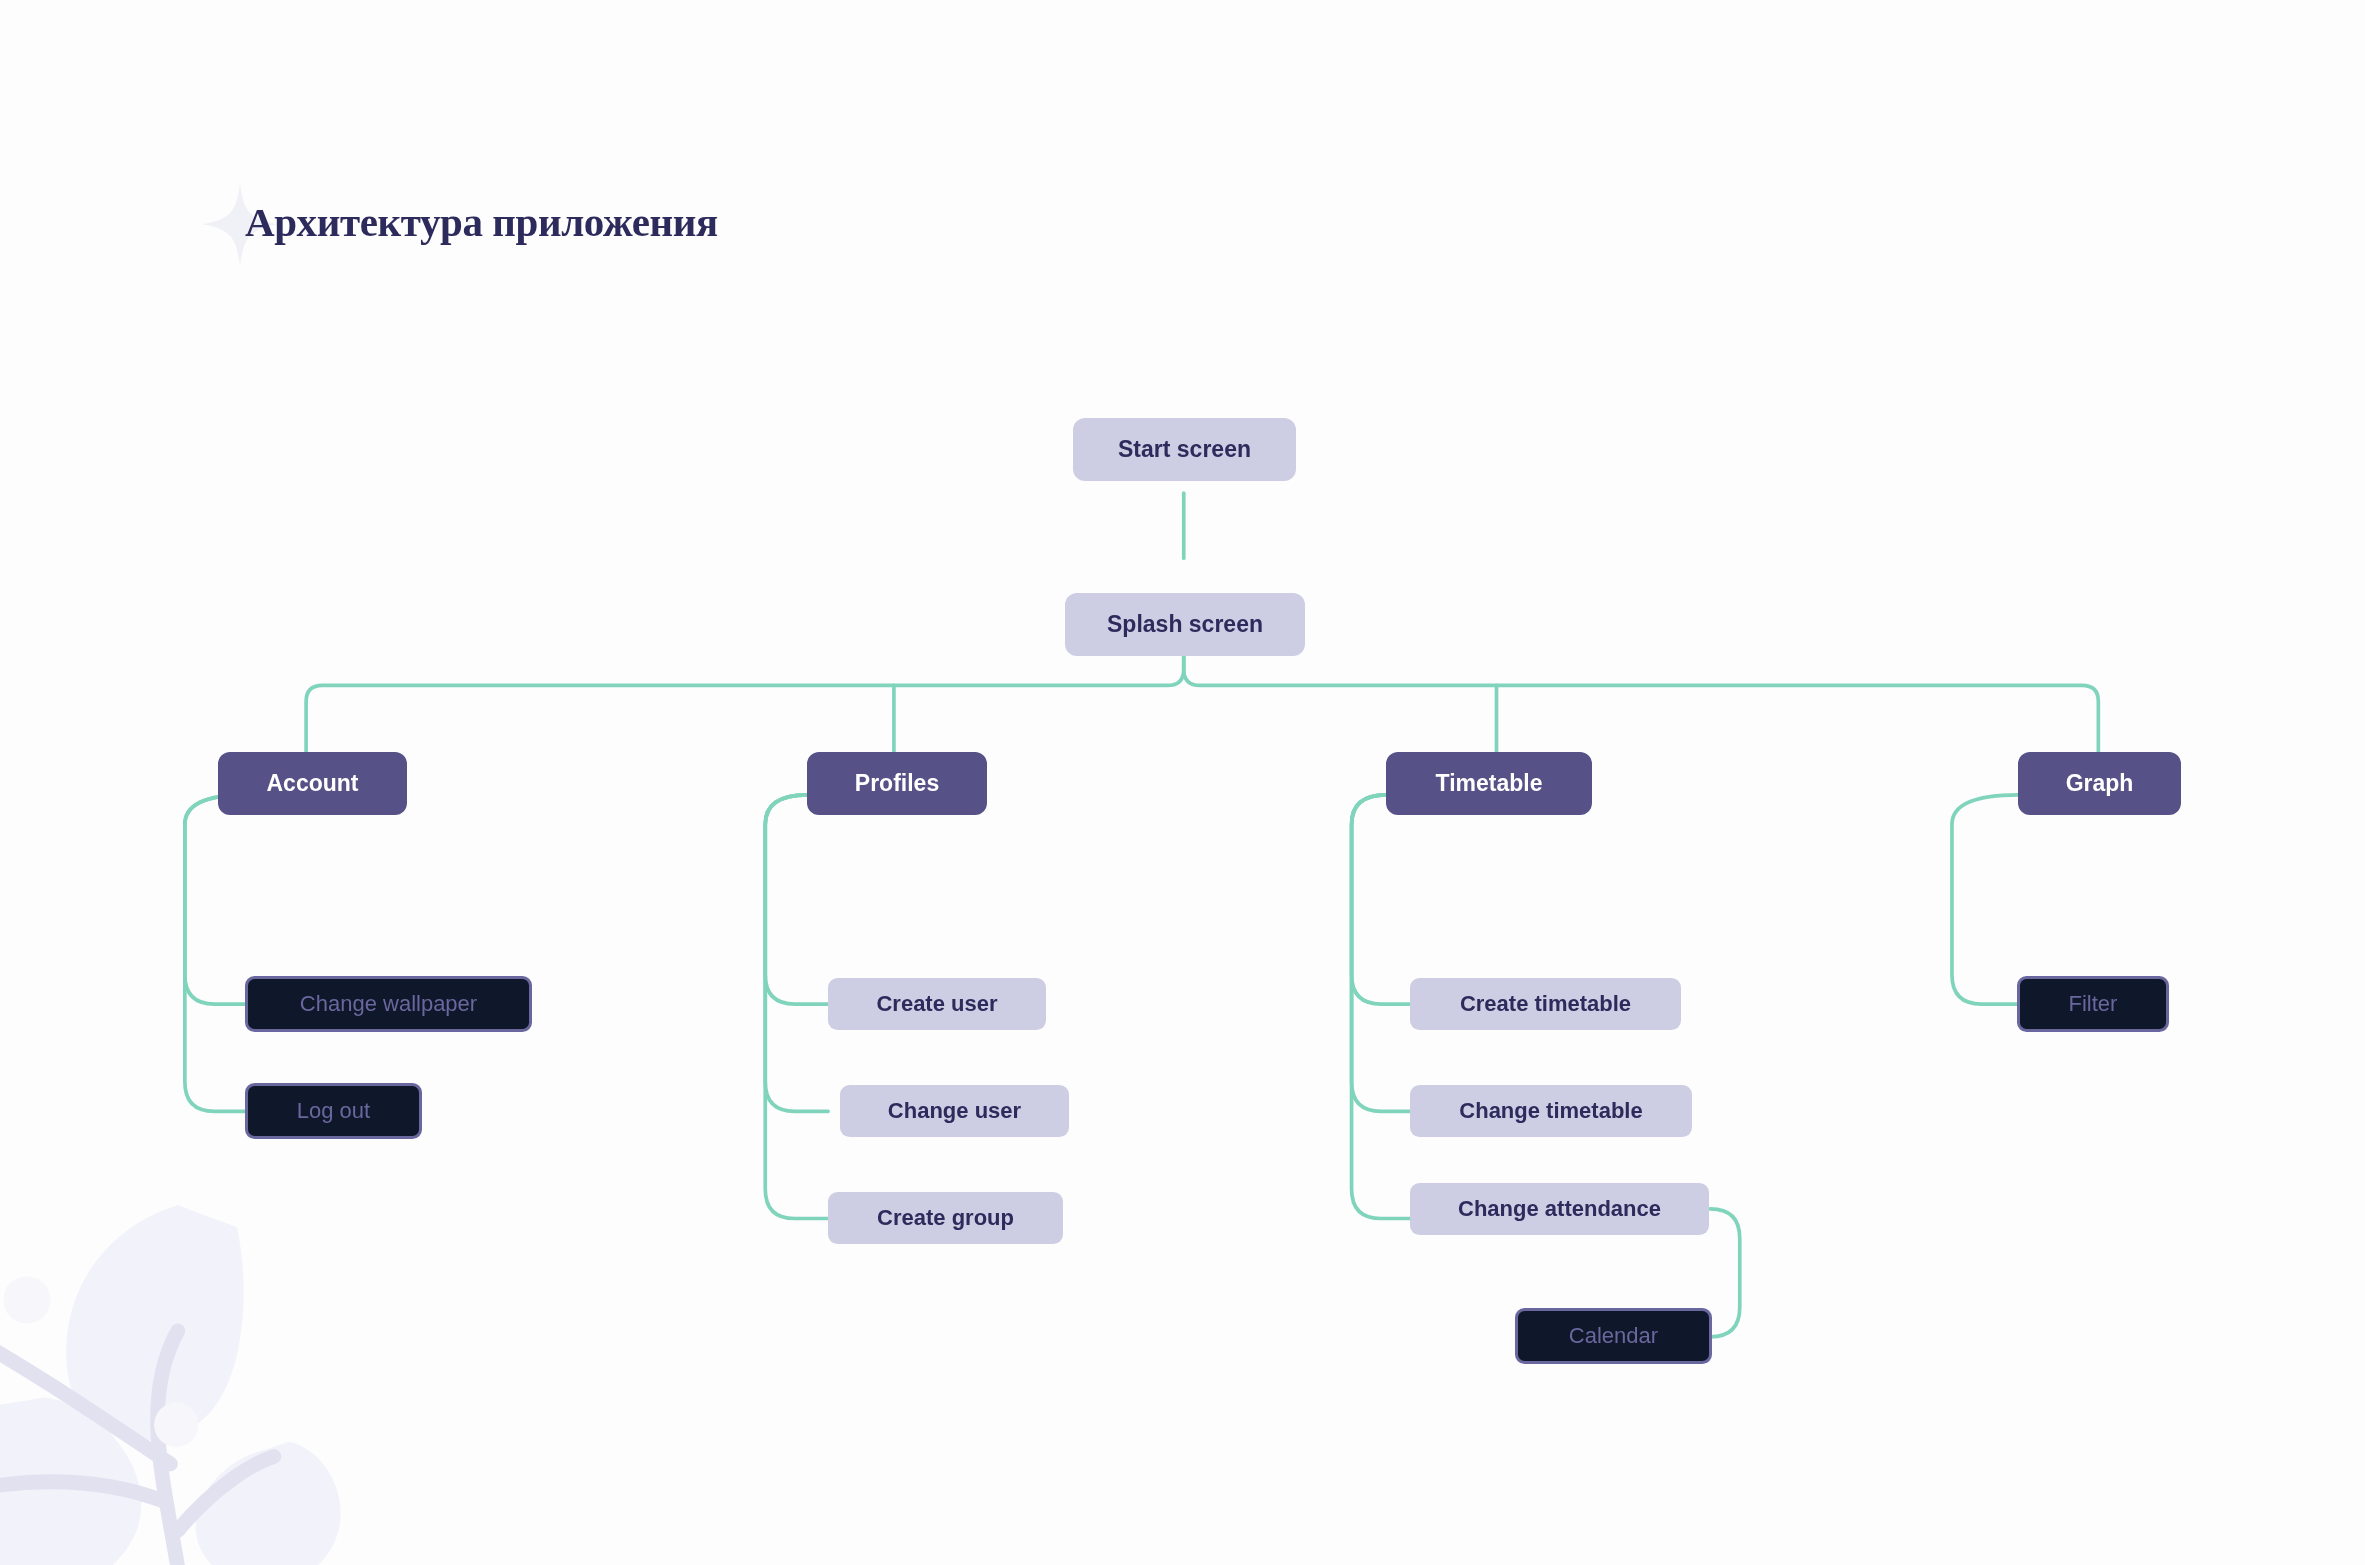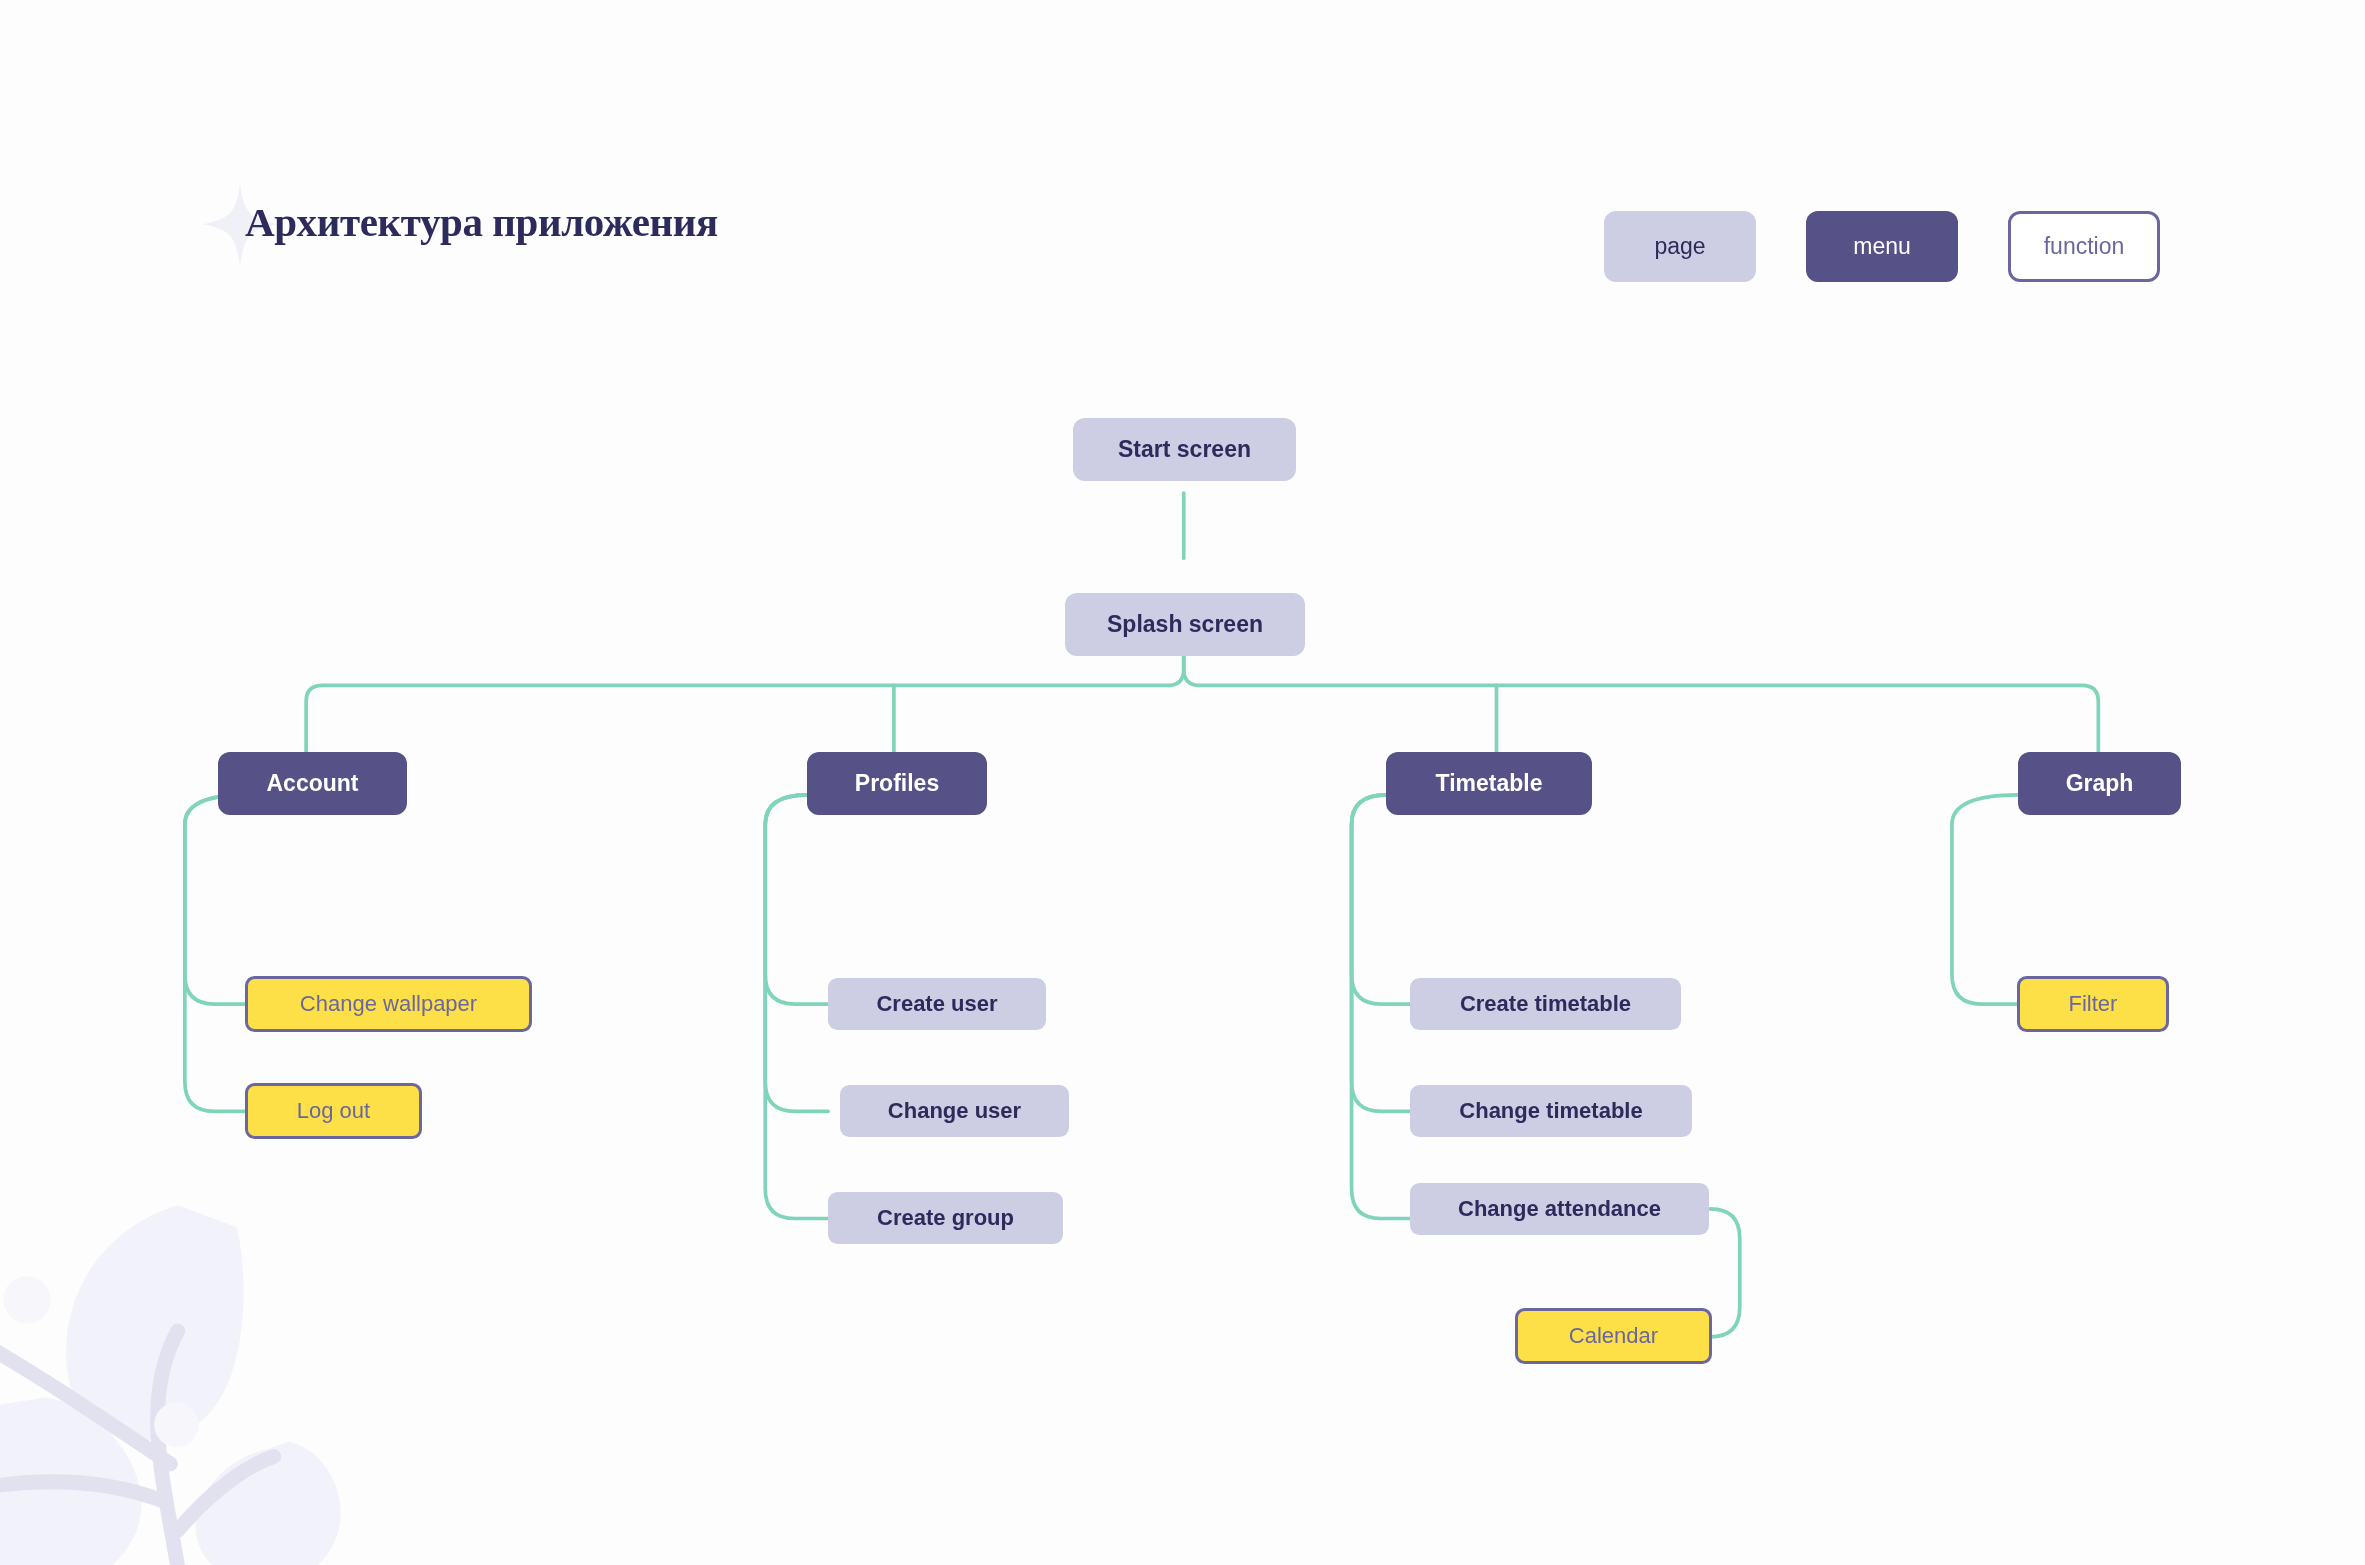--- a/index.html
+++ b/index.html
@@ -46,21 +46,21 @@
     position:absolute;
     height:63px;
     border-radius:12px;
     display:flex;align-items:center;justify-content:center;
     box-sizing:border-box;
     white-space:nowrap;
     font-size:23px;
   }
   .node.page{background:#cdcde3;color:#2d2a5c;font-weight:bold;}
   .node.menu{background:#565186;color:#ffffff;font-weight:bold;}
-  .node.function{background:#fde047;color:#6a679e;border:3.7px solid #6a679e;font-weight:normal;}
+  .node.function{background:#0f172a;color:#6a679e;border:3.7px solid #6a679e;font-weight:normal;}
   .node.sub{height:52px;border-radius:9.6px;font-size:22px;}
   .node.sub.function{height:56px;}
   .node.root{height:63px;font-weight:bold;}
 
   svg#links{position:absolute;left:0;top:0;width:2366px;height:1566px;pointer-events:none;}
   svg#links path{fill:none;stroke:#80d4bb;stroke-width:5;stroke-linecap:round;}
 </style>
 </head>
 <body>
 
@@ -83,25 +83,20 @@
       <circle cx="298" cy="327" r="30"></circle>
     </g>
   </svg>
 
   <svg class="deco" id="star" viewBox="0 0 106 116">
     <path d="M53 2 C58 40 66 50 104 57 C66 64 58 74 53 114 C48 74 40 64 2 57 C40 50 48 40 53 2 Z" fill="#f0f0f7"></path>
   </svg>
 
   <div id="page-title">Архитектура приложения</div>
 
-  <div id="legend">
-    <div class="chip page">page</div>
-    <div class="chip menu">menu</div>
-    <div class="chip function">function</div>
-  </div>
 
   <svg id="links" viewBox="0 0 3200 2118" width="2366" height="1566">
 
     <path d="M1601 667 L1601 755"></path>
 
     <path d="M1601 842 L1601 905 Q1601 927 1579 927 L436 927 Q414 927 414 949 L414 1017"></path>
     <path d="M1601 842 L1601 905 Q1601 927 1623 927 L2816 927 Q2838 927 2838 949 L2838 1017"></path>
 
     <path d="M1209 927 Q1209 927 1209 949 L1209 1017"></path>
     <path d="M2024 927 Q2024 927 2024 949 L2024 1017"></path>

